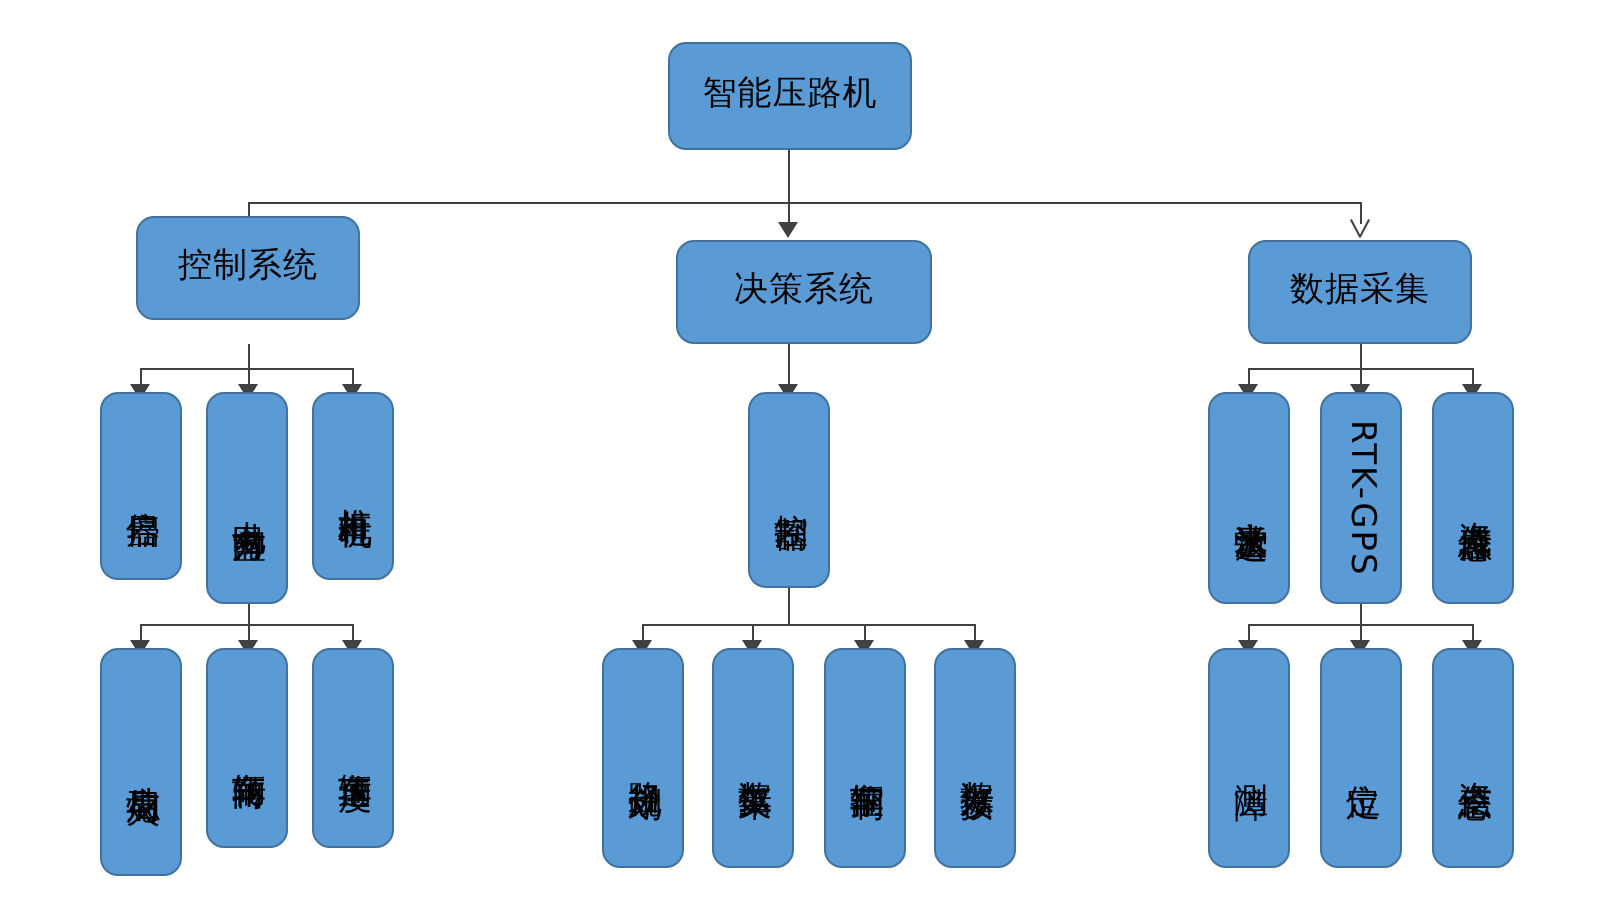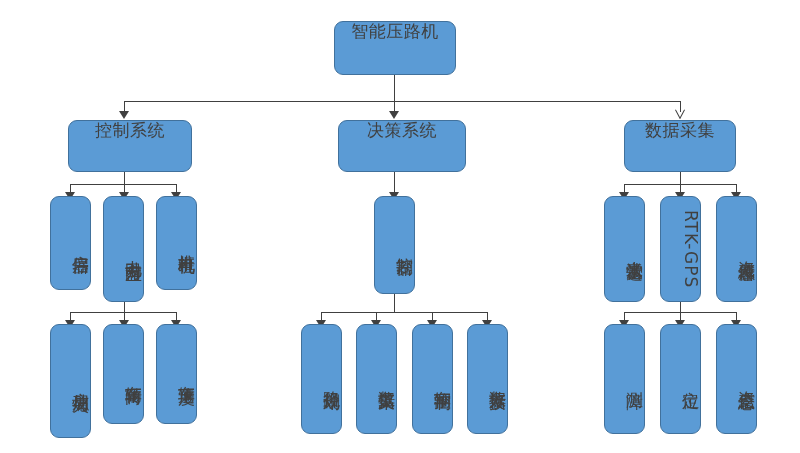--- a/index.html
+++ b/index.html
@@ -14,22 +14,23 @@
     background: #ffffff;
     overflow: hidden;
     font-family: "DejaVu Sans", "Liberation Sans", sans-serif;
   }
   .node {
     position: absolute;
     box-sizing: border-box;
     background: #5B9BD5;
     border: 1px solid #41719C;
     border-radius: 9px;
-    color: #404040;
+    color: #000000;
     display: flex;
+    align-items: center;
     justify-content: center;
     text-align: center;
     line-height: 1.12;
     letter-spacing: 0.5px;
     box-shadow: 0 0 0 0 rgba(0,0,0,0);
   }
   .node.horiz {
     writing-mode: horizontal-tb;
     font-size: 17px;
   }
@@ -100,21 +101,21 @@
 
   <div class="ln-v" style="left:124px; top:101px; height:11px;"></div>
   <div class="arrow" style="left:119px; top:111px;"></div>
 
   <div class="ln-v" style="left:394px; top:101px; height:11px;"></div>
   <div class="arrow" style="left:389px; top:111px;"></div>
 
   <div class="ln-v" style="left:680px; top:101px; height:11px;"></div>
   <div class="arrow-open" style="left:675px; top:110px;"></div>
 
-  <div class="node horiz" style="left:68px; top:120px; width:124px; height:52px;">
+  <div class="node horiz" style="left:68px; top:108px; width:112px; height:52px;">
     <span class="label">控制系统</span>
   </div>
 
   <div class="node horiz" style="left:338px; top:120px; width:128px; height:52px;">
     <span class="label">决策系统</span>
   </div>
 
   <div class="node horiz" style="left:624px; top:120px; width:112px; height:52px;">
     <span class="label">数据采集</span>
   </div>

